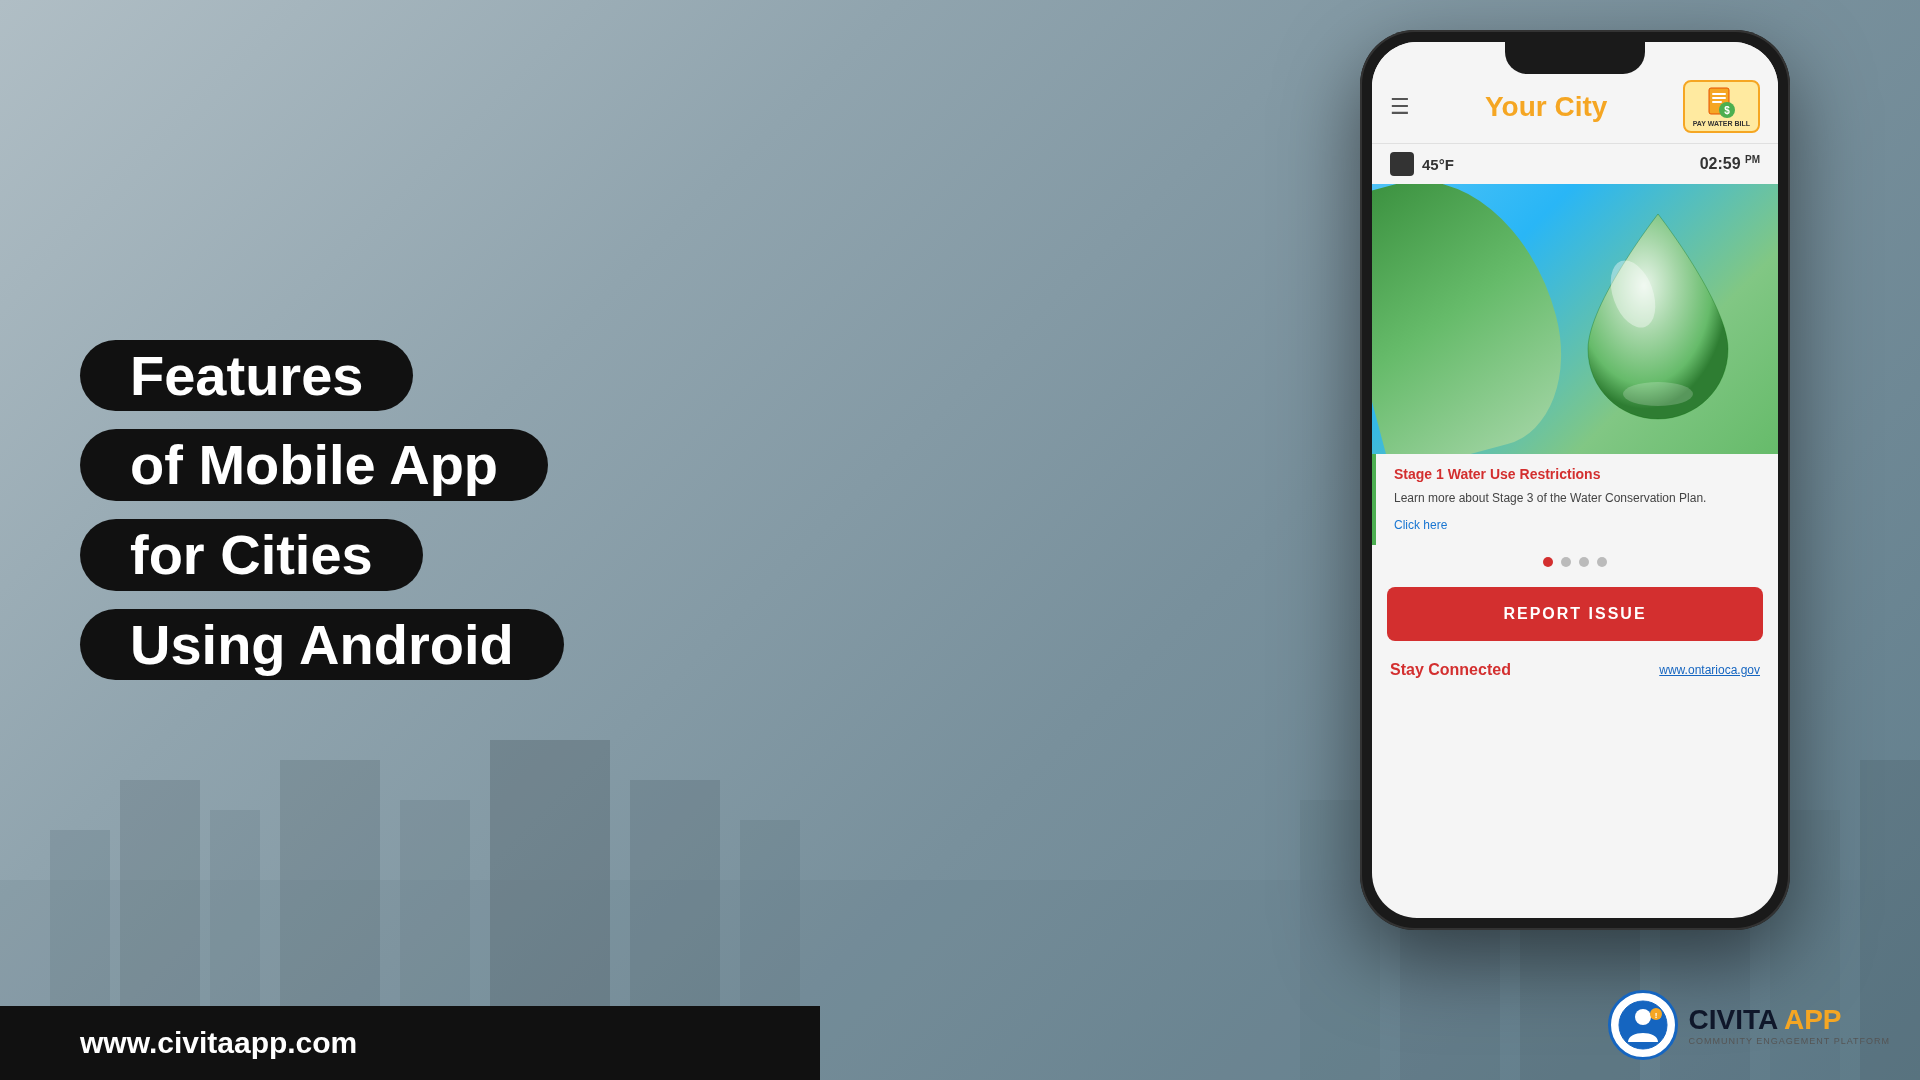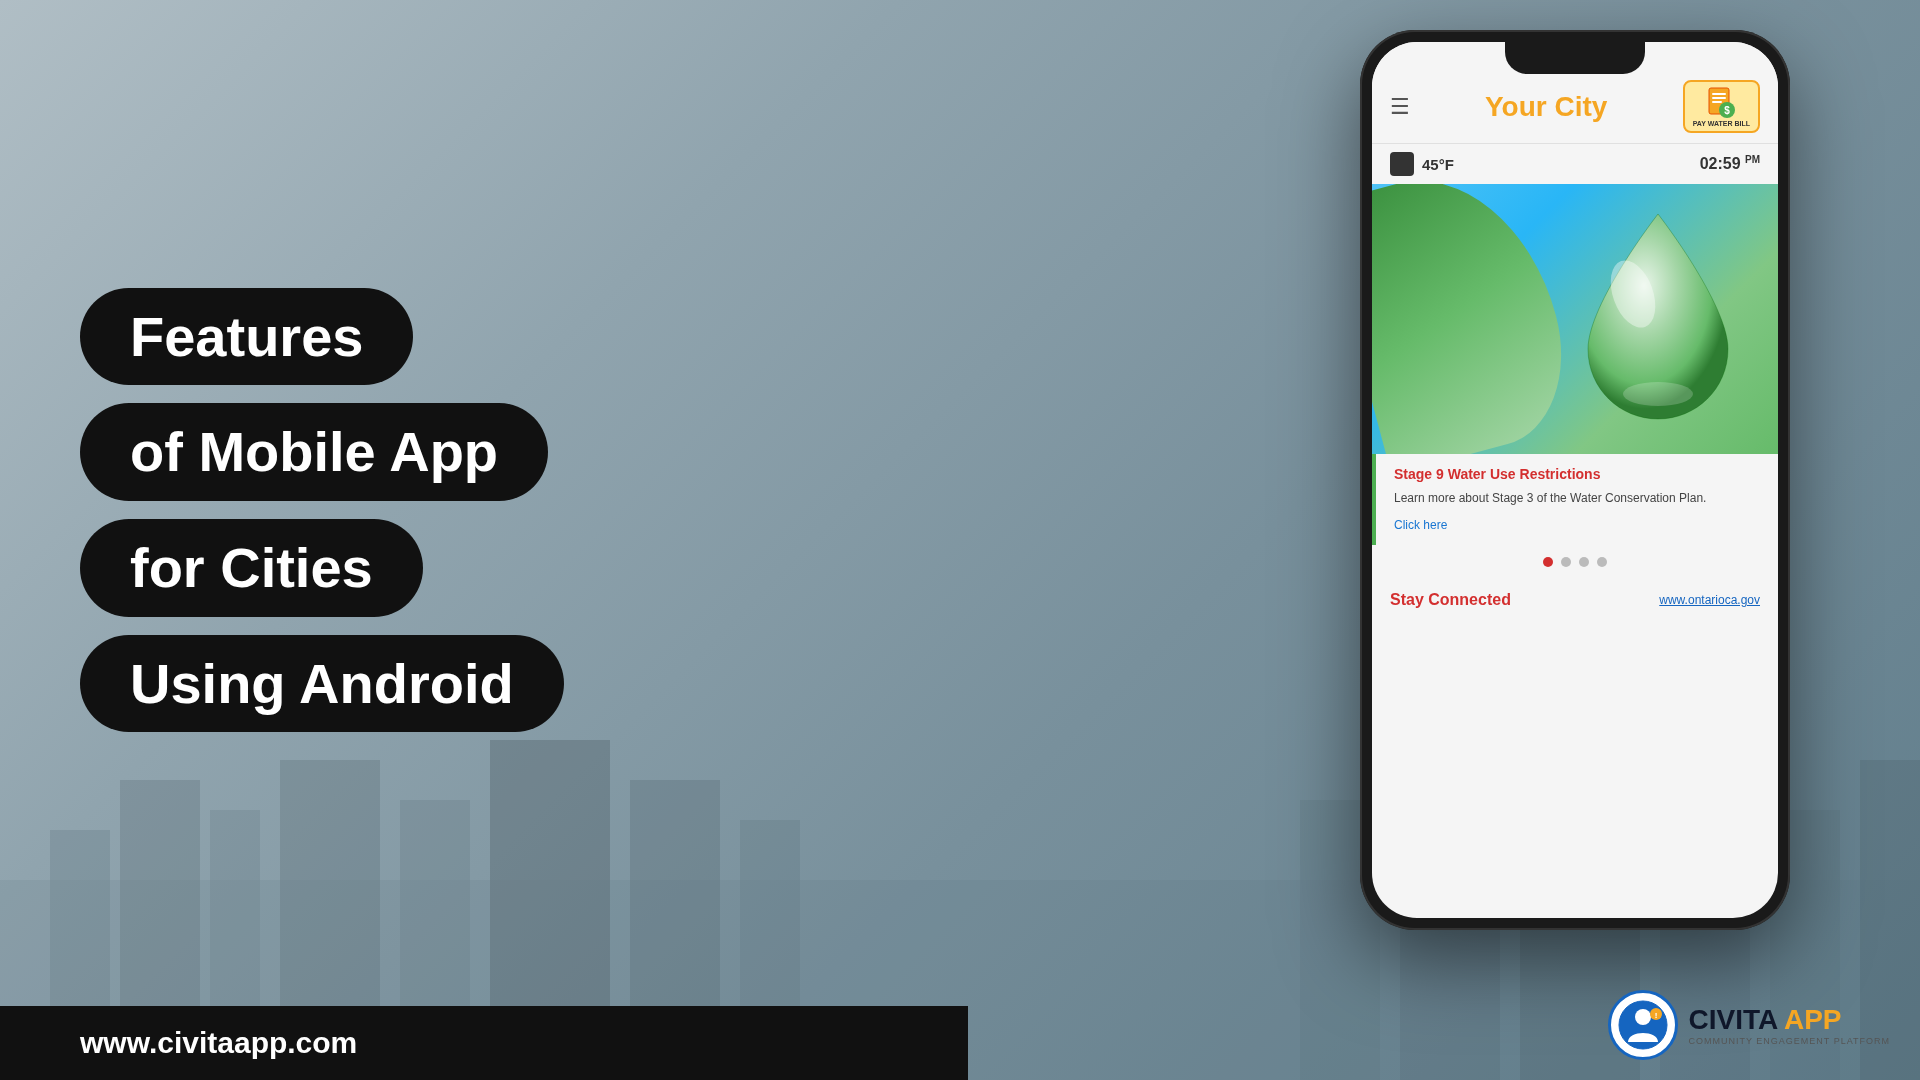--- a/index.html
+++ b/index.html
@@ -51,21 +51,21 @@
       flex-direction: column;
       gap: 18px;
       margin-bottom: 60px;
     }
 
     .headline-pill {
       background: #111;
       color: #fff;
       font-size: 56px;
       font-weight: 900;
-      padding: 18px 50px;
+      padding: 5px 50px;
       border-radius: 60px;
       display: inline-block;
       width: fit-content;
       line-height: 1.1;
     }
 
     
     .right-panel {
       position: absolute;
       right: 120px;
@@ -326,21 +326,21 @@
       position: absolute;
       right: 20px;
       top: 10px;
     }
 
     
     .bottom-bar {
       position: absolute;
       bottom: 0;
       left: 0;
-      width: 968px;
+      width: 820px;
       background: #111;
       padding: 20px 80px;
       z-index: 20;
     }
   </style>
 </head>
 <body>
 
 <div class="bg"></div>
 
@@ -435,34 +435,35 @@
           <path d="M100 20 C100 20, 170 110, 170 155 C170 195, 138 225, 100 225 C62 225, 30 195, 30 155 C30 110, 100 20, 100 20 Z" fill="url(#dropGrad)" stroke="rgba(0,100,0,0.3)" stroke-width="1"></path>
 
           <ellipse cx="75" cy="100" rx="20" ry="35" fill="rgba(255,255,255,0.4)" transform="rotate(-20, 75, 100)"></ellipse>
 
           <ellipse cx="100" cy="200" rx="35" ry="12" fill="rgba(255,255,255,0.2)"></ellipse>
         </svg>
       </div>
 
       
       <div class="news-card">
-        <div class="news-title">Stage 9 Water Use Restrictions</div>
+        <div class="news-title">Stage 1 Water Use Restrictions</div>
         <div class="news-body">Learn more about Stage 3 of the Water Conservation Plan.</div>
         <a class="news-link" href="#">Click here</a>
       </div>
 
       
       <div class="dots-row">
         <div class="dot active"></div>
         <div class="dot"></div>
         <div class="dot"></div>
         <div class="dot"></div>
       </div>
 
       
+      <button class="report-issue-btn">REPORT ISSUE</button>
 
       
       <div class="stay-connected">
         <span class="stay-label">Stay Connected</span>
         <a class="stay-link" href="#">www.ontarioca.gov</a>
       </div>
 
     </div>
   </div>
 </div>

